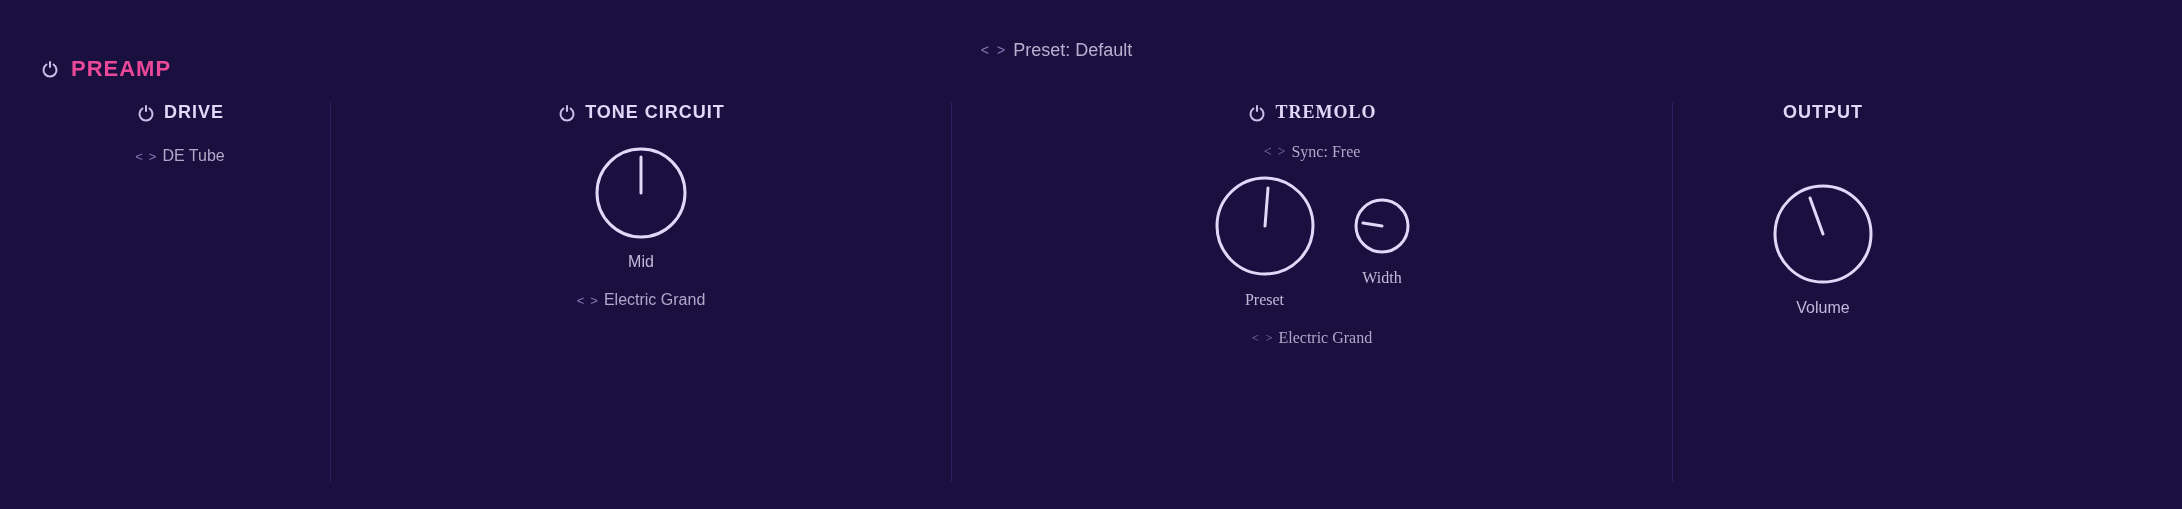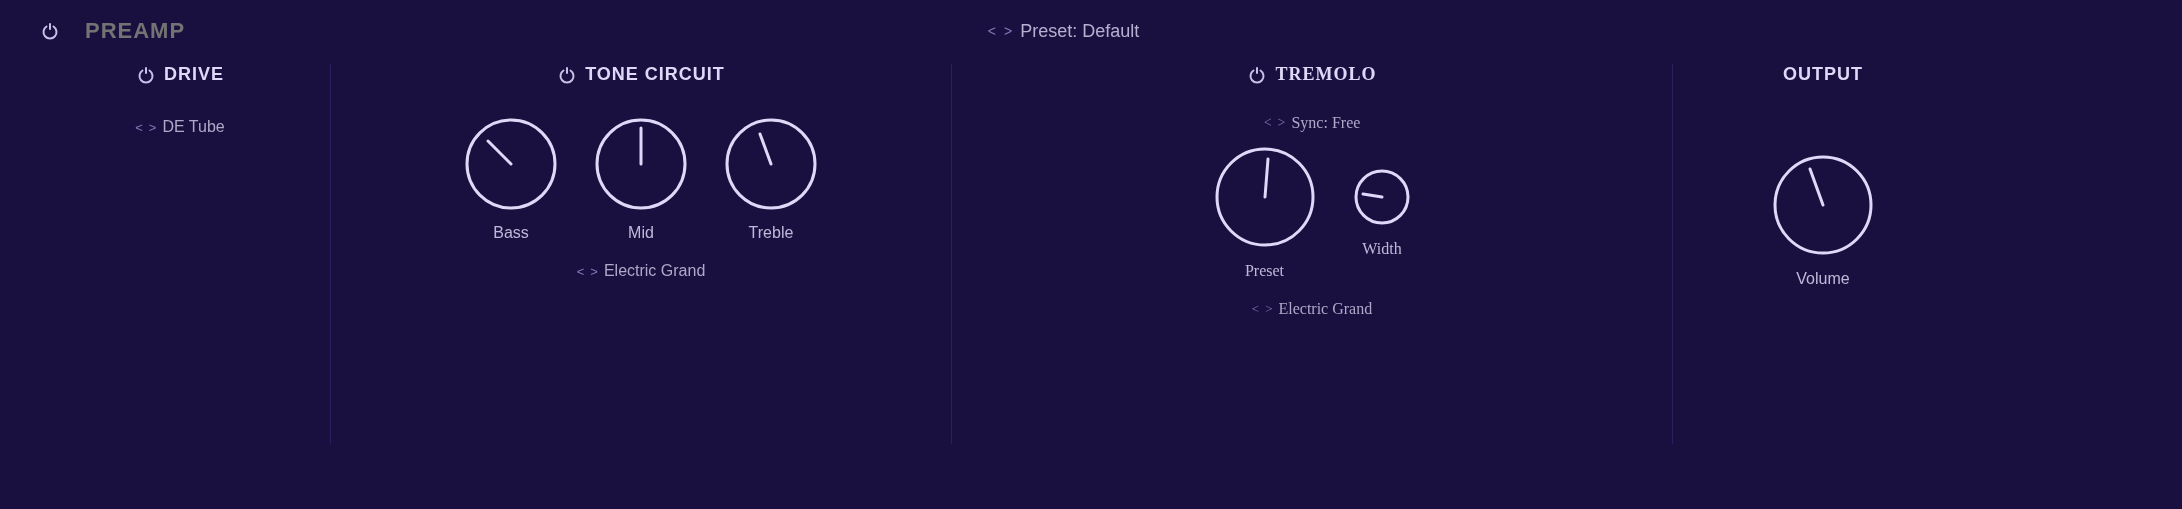--- a/index.html
+++ b/index.html
@@ -25,25 +25,26 @@
     .top-bar {
       display: flex;
       align-items: center;
       justify-content: space-between;
       margin-bottom: 20px;
     }
 
     .preamp-title {
       display: flex;
       align-items: center;
-      gap: 25px;
+      gap: 11px;
       font-size: 22px;
       font-weight: bold;
       letter-spacing: 1px;
-      color: #737373;
+      color: #ec4899;
+      margin-top: 38px;
     }
 
     .power-icon {
       width: 20px;
       height: 20px;
       display: inline-flex;
       align-items: center;
       justify-content: center;
     }
 
@@ -79,21 +80,21 @@
       display: flex;
       flex-direction: column;
       align-items: center;
       flex: 1;
     }
 
     .section-header {
       display: flex;
       align-items: center;
       gap: 8px;
-      margin-bottom: 29px;
+      margin-bottom: 20px;
     }
 
     .section-title {
       font-size: 18px;
       font-weight: bold;
       letter-spacing: 1px;
       color: #e0d8f8;
     }
 
     .section-divider {
@@ -229,52 +230,32 @@
           <svg viewBox="0 0 18 18" width="18" height="18" fill="none">
             <path d="M9 2v5" stroke="#c8c0e8" stroke-width="2" stroke-linecap="round"></path>
             <path d="M5.5 4.5A6.5 6.5 0 1 0 12.5 4.5" stroke="#c8c0e8" stroke-width="2" fill="none" stroke-linecap="round"></path>
           </svg>
         </span>
         <span class="section-title">TONE CIRCUIT</span>
       </div>
 
       <div class="knobs-row">
 
-        <div class="knob-wrapper">
-          <div class="knob knob-medium">
-            <svg width="100" height="100" viewBox="0 0 100 100">
-              <circle cx="50" cy="50" r="44" stroke="#e0d8f8" stroke-width="3" fill="none"></circle>
-
-              <line x1="50" y1="50" x2="27" y2="27" stroke="#e0d8f8" stroke-width="3" stroke-linecap="round"></line>
-            </svg>
-          </div>
-          <span class="knob-label">Bass</span>
-        </div>
 
         <div class="knob-wrapper">
           <div class="knob knob-medium">
             <svg width="100" height="100" viewBox="0 0 100 100">
               <circle cx="50" cy="50" r="44" stroke="#e0d8f8" stroke-width="3" fill="none"></circle>
 
               <line x1="50" y1="50" x2="50" y2="14" stroke="#e0d8f8" stroke-width="3" stroke-linecap="round"></line>
             </svg>
           </div>
           <span class="knob-label">Mid</span>
         </div>
 
-        <div class="knob-wrapper">
-          <div class="knob knob-medium">
-            <svg width="100" height="100" viewBox="0 0 100 100">
-              <circle cx="50" cy="50" r="44" stroke="#e0d8f8" stroke-width="3" fill="none"></circle>
-
-              <line x1="50" y1="50" x2="39" y2="20" stroke="#e0d8f8" stroke-width="3" stroke-linecap="round"></line>
-            </svg>
-          </div>
-          <span class="knob-label">Treble</span>
-        </div>
       </div>
 
       <div class="sub-selector">
         <span class="arrow-nav">&lt;</span>
         <span class="arrow-nav">&gt;</span>
         <span>Electric Grand</span>
       </div>
     </div>
 
     <div class="section-divider"></div>

